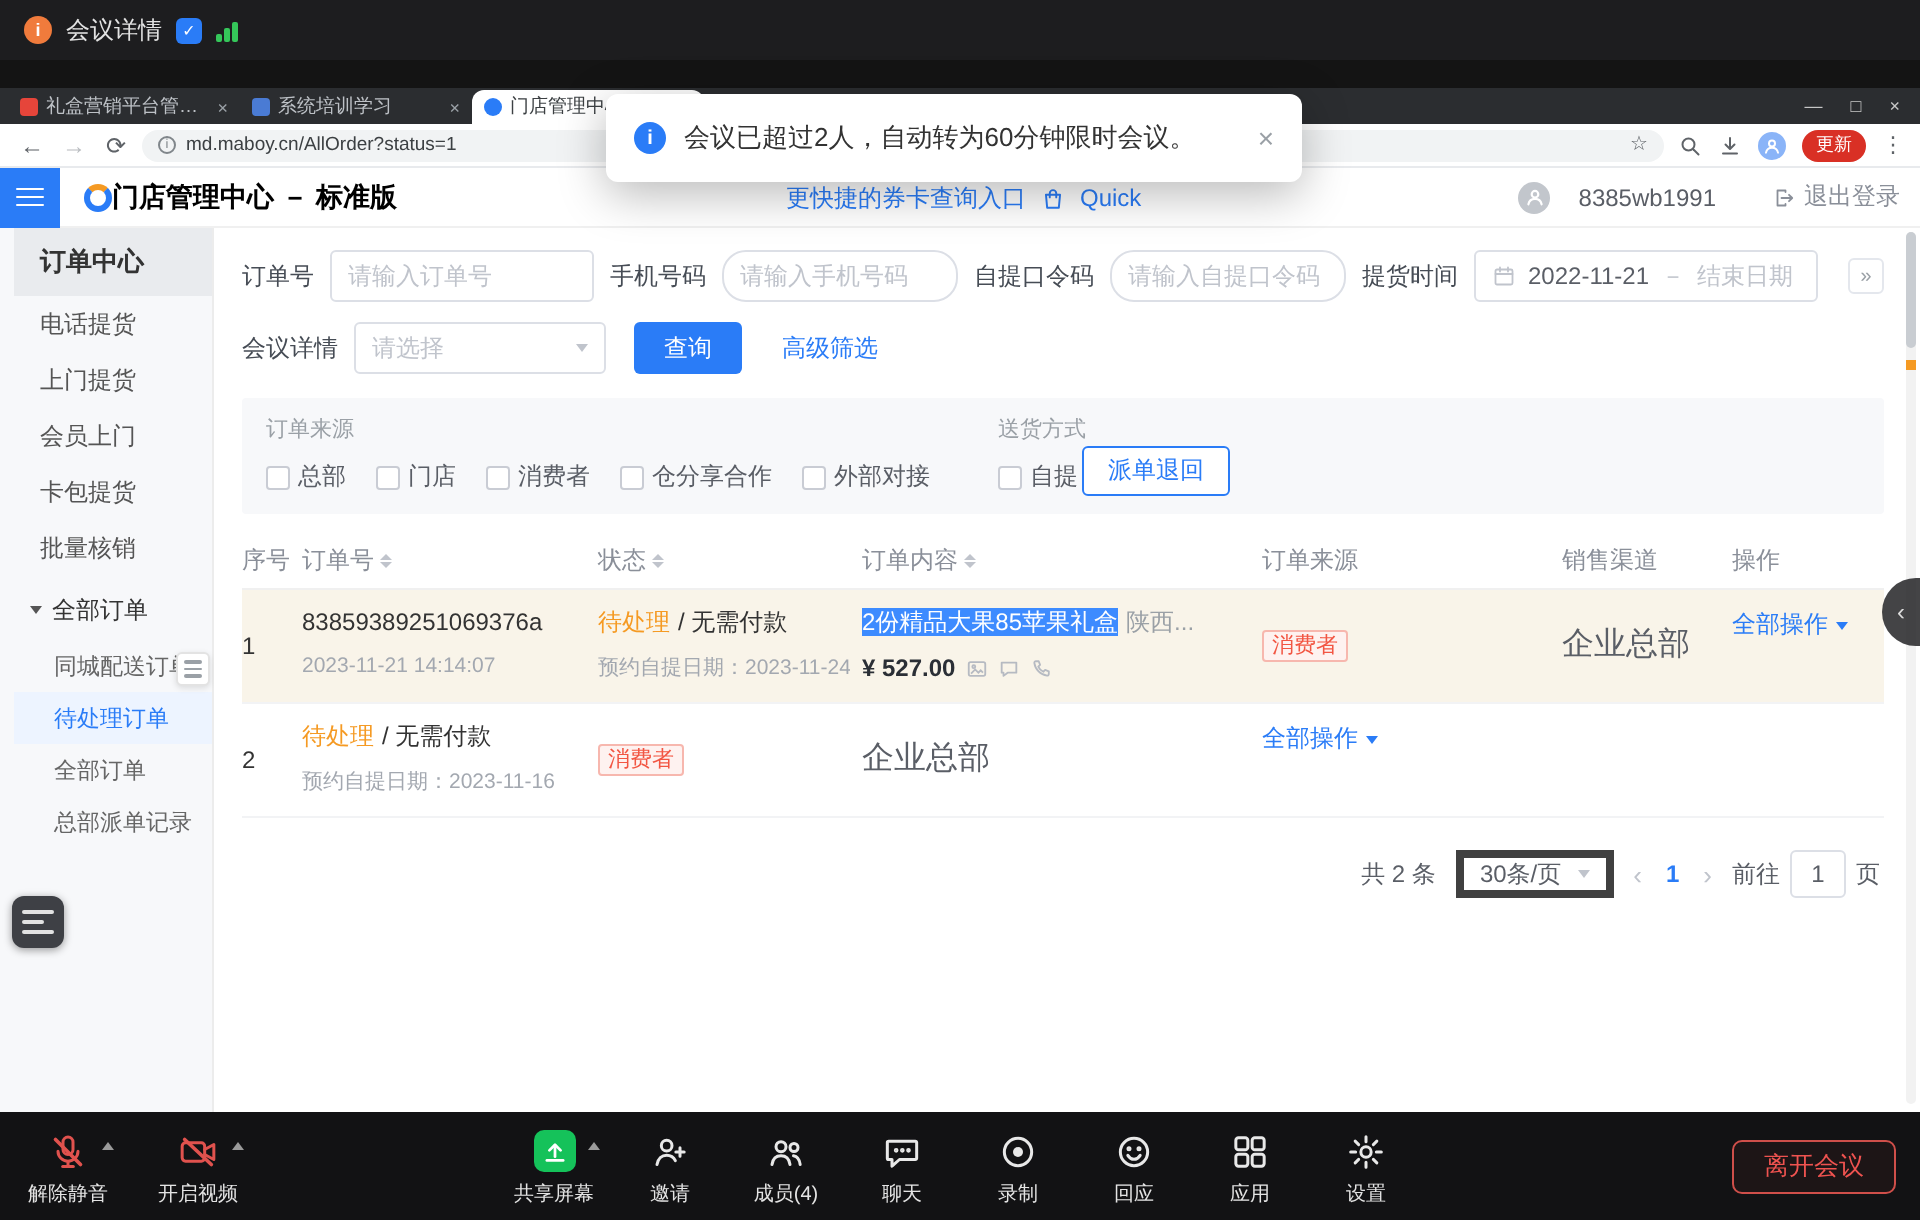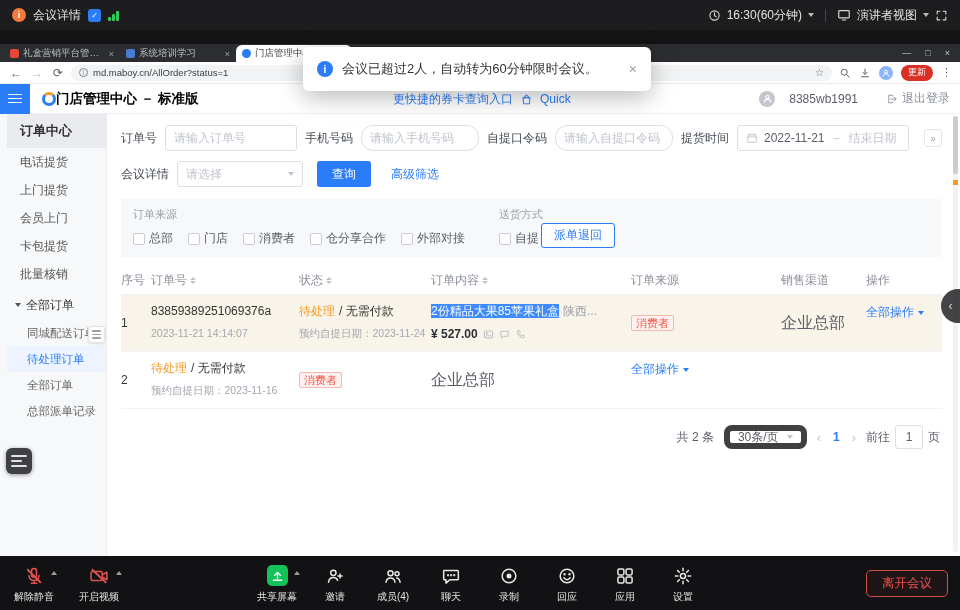--- a/index.html
+++ b/index.html
@@ -105,21 +105,21 @@
 .resttext{color:#9aa0a6;}
 .price{font-weight:bold;color:#2b2f36;font-size:12px;}
 .mini{width:11px;height:11px;color:#b6bac2;flex:none;}
 .badge{display:inline-block;font-size:11px;line-height:14px;color:#f25643;border:1px solid #f7b7ae;background:#fef2f0;border-radius:2px;padding:0 4px;}
 .chn{font-size:16px;color:#5a5e66;}
 .act{font-size:12px;color:#2a7cf7;display:flex;align-items:center;gap:4px;}
 .act .cdown{border-top-color:#2a7cf7;}
 
 
 .pager{display:flex;justify-content:flex-end;align-items:center;gap:10px;margin-top:16px;font-size:12px;color:#5a5e66;padding-right:2px;}
-.psize{height:24px;border:6px solid #404040;border-radius:8px;display:flex;align-items:center;gap:8px;padding:0 8px;color:#5a5e66;}
+.psize{height:24px;border:4px solid #404040;border-radius:0;display:flex;align-items:center;gap:8px;padding:0 8px;color:#5a5e66;}
 .psize .cdown{border-top-color:#c0c4cc;}
 .parrow{color:#c0c4cc;font-size:13px;}
 .pnum{color:#2a7cf7;font-weight:bold;padding:0 2px;}
 .goto{display:flex;align-items:center;gap:5px;}
 .ginput{width:28px;height:24px;border:1px solid #dcdfe6;border-radius:3px;text-align:center;font-size:12px;color:#5a5e66;outline:none;}
 
 
 .vscroll{position:absolute;right:2px;top:2px;bottom:4px;width:5px;background:#f2f2f2;border-radius:3px;}
 .vthumb{position:absolute;top:0;left:0;width:5px;height:58px;background:#c9cdd2;border-radius:3px;}
 .vmark{position:absolute;top:64px;left:0;width:5px;height:5px;background:#f59a23;}
@@ -152,44 +152,20 @@
 
   <header class="mtop">
     <i class="info-dot">i</i>
     <span>会议详情</span>
     <span class="shield">✓</span>
     <span class="signal">
         <i></i>
         <i></i>
         <i></i>
       </span>
-    <span class="mtop-right">
-      <span class="ic13">
-          <svg viewBox="0 0 24 24" fill="none" stroke="#d8d8d8" stroke-width="2">
-            <circle cx="12" cy="12" r="8.5"></circle>
-            <path d="M12 7v5.5l3.5 2" stroke-linecap="round"></path>
-          </svg>
-        </span>
-      <span>16:30(60分钟)</span>
-      <span class="cdown"></span>
-      <span class="vdiv"></span>
-      <span class="ic14">
-          <svg viewBox="0 0 24 24" fill="none" stroke="#d8d8d8" stroke-width="2">
-            <rect x="3" y="4.5" width="18" height="12.5" rx="1.5"></rect>
-            <path d="M9 20.5h6" stroke-linecap="round"></path>
-          </svg>
-        </span>
-      <span>演讲者视图</span>
-      <span class="cdown"></span>
-      <span class="ic13">
-          <svg viewBox="0 0 24 24" fill="none" stroke="#d8d8d8" stroke-width="2" stroke-linecap="round" stroke-linejoin="round">
-            <path d="M9 4H4v5M15 4h5v5M9 20H4v-5M15 20h5v-5"></path>
-          </svg>
-        </span>
-    </span>
   </header>
 
   <div class="browser">
 
     <div class="tabstrip">
       <div class="tab">
         <span class="fav" style="background:#e6453a"></span>
         <span class="tab-label">礼盒营销平台管理中心</span>
         <span class="tab-x">×</span>
       </div>

